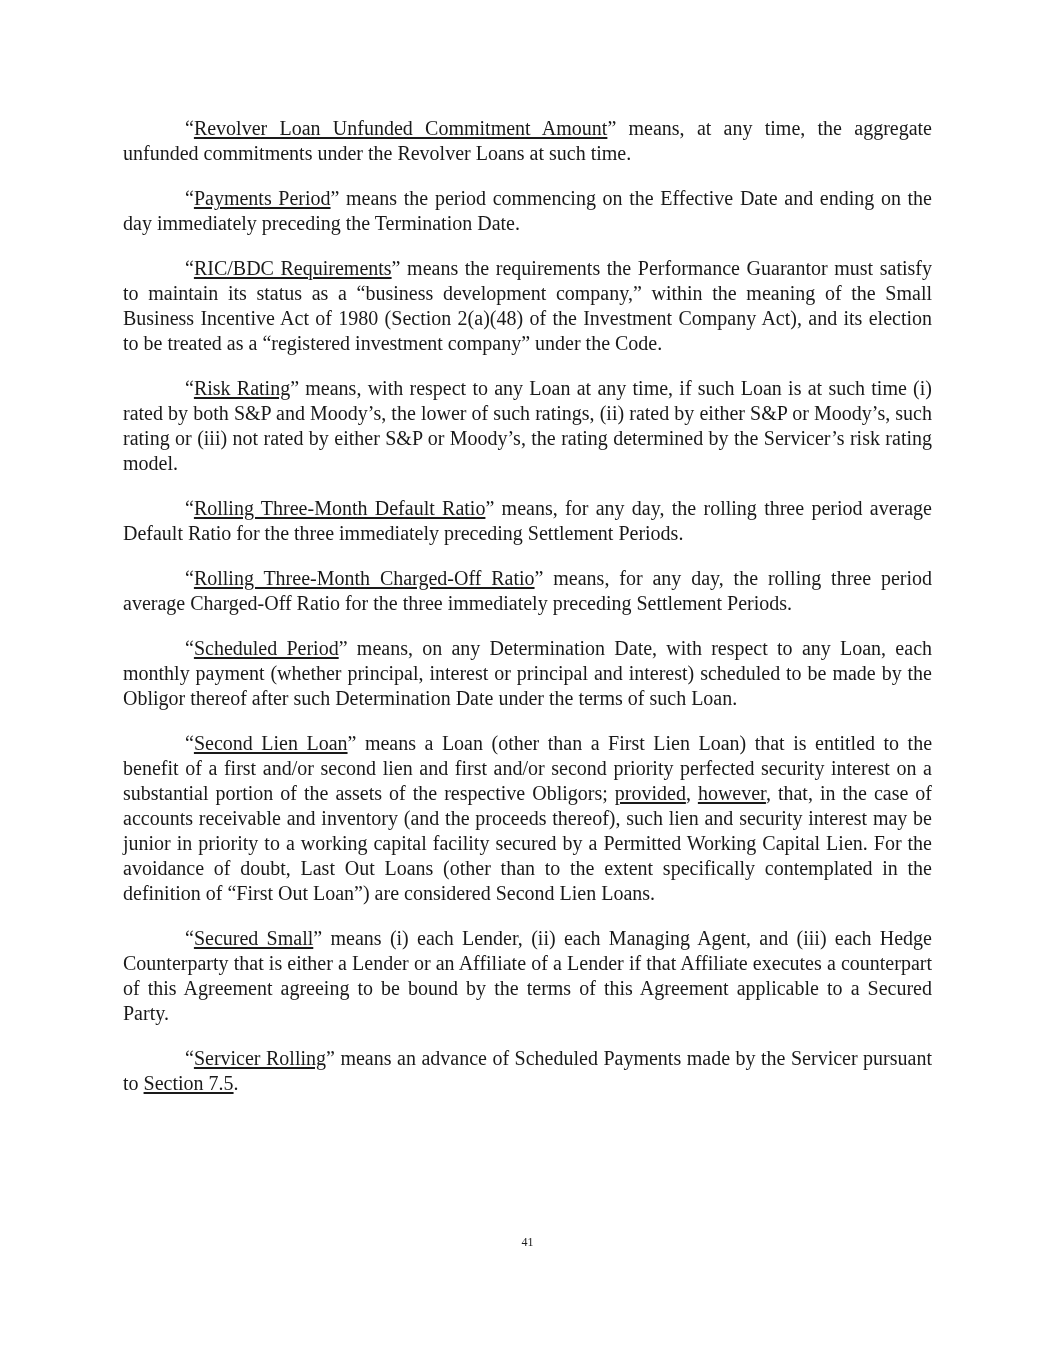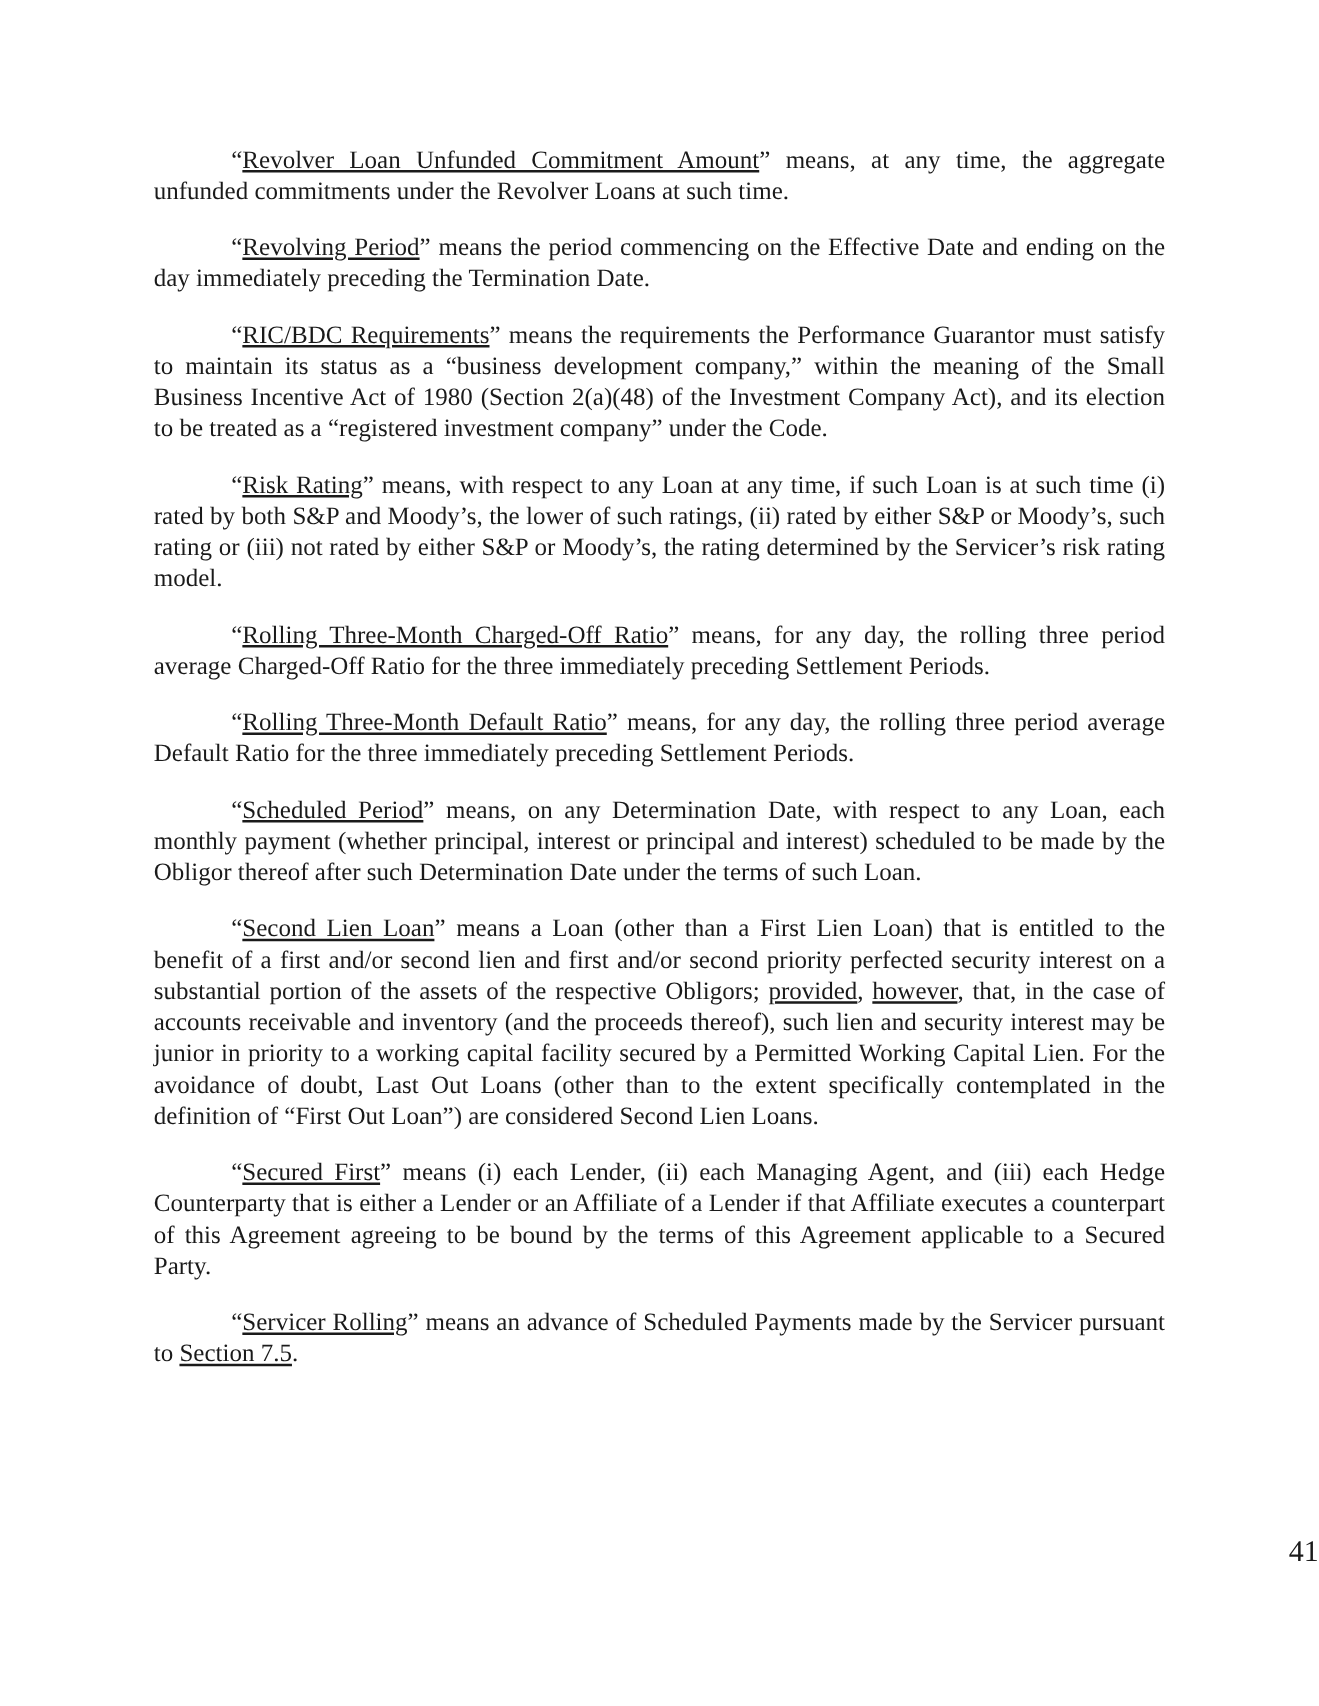--- a/index.html
+++ b/index.html
@@ -31,35 +31,35 @@
   }
   .u {
     text-decoration: underline;
     text-underline-offset: 2px;
   }
   .page-number {
     position: absolute;
     top: 1230px;
     left: 0;
     width: 100%;
-    text-align: right;
-    font-size: 24px;
+    text-align: center;
+    font-size: 12px;
     line-height: 25px;
   }
 </style>
 </head>
 <body>
 
 <div class="page">
   <div class="body-text">
       <p class="para"><span>“</span><span class="u">Revolver Loan Unfunded Commitment Amount</span><span>” means, at any time, the aggregate unfunded commitments under the Revolver Loans at such time.</span></p>
-      <p class="para"><span>“</span><span class="u">Revolving Period</span><span>” means the period commencing on the Effective Date and ending on the day immediately preceding the Termination Date.</span></p>
+      <p class="para"><span>“</span><span class="u">Payments Period</span><span>” means the period commencing on the Effective Date and ending on the day immediately preceding the Termination Date.</span></p>
       <p class="para"><span>“</span><span class="u">RIC/BDC Requirements</span><span>” means the requirements the Performance Guarantor must satisfy to maintain its status as a “business development company,” within the meaning of the Small Business Incentive Act of 1980 (Section 2(a)(48) of the Investment Company Act), and its election to be treated as a “registered investment company” under the Code.</span></p>
       <p class="para"><span>“</span><span class="u">Risk Rating</span><span>” means, with respect to any Loan at any time, if such Loan is at such time (i) rated by both S&amp;P and Moody’s, the lower of such ratings, (ii) rated by either S&amp;P or Moody’s, such rating or (iii) not rated by either S&amp;P or Moody’s, the rating determined by the Servicer’s risk rating model.</span></p>
+      <p class="para"><span>“</span><span class="u">Rolling Three-Month Default Ratio</span><span>” means, for any day, the rolling three period average Default Ratio for the three immediately preceding Settlement Periods.</span></p>
       <p class="para"><span>“</span><span class="u">Rolling Three-Month Charged-Off Ratio</span><span>” means, for any day, the rolling three period average Charged-Off Ratio for the three immediately preceding Settlement Periods.</span></p>
-      <p class="para"><span>“</span><span class="u">Rolling Three-Month Default Ratio</span><span>” means, for any day, the rolling three period average Default Ratio for the three immediately preceding Settlement Periods.</span></p>
       <p class="para"><span>“</span><span class="u">Scheduled Period</span><span>” means, on any Determination Date, with respect to any Loan, each monthly payment (whether principal, interest or principal and interest) scheduled to be made by the Obligor thereof after such Determination Date under the terms of such Loan.</span></p>
       <p class="para"><span>“</span><span class="u">Second Lien Loan</span><span>” means a Loan (other than a First Lien Loan) that is entitled to the benefit of a first and/or second lien and first and/or second priority perfected security interest on a substantial portion of the assets of the respective Obligors; </span><span class="u">provided</span><span>, </span><span class="u">however</span><span>, that, in the case of accounts receivable and inventory (and the proceeds thereof), such lien and security interest may be junior in priority to a working capital facility secured by a Permitted Working Capital Lien. For the avoidance of doubt, Last Out Loans (other than to the extent specifically contemplated in the definition of “First Out Loan”) are considered Second Lien Loans.</span></p>
-      <p class="para"><span>“</span><span class="u">Secured First</span><span>” means (i) each Lender, (ii) each Managing Agent, and (iii) each Hedge Counterparty that is either a Lender or an Affiliate of a Lender if that Affiliate executes a counterpart of this Agreement agreeing to be bound by the terms of this Agreement applicable to a Secured Party.</span></p>
+      <p class="para"><span>“</span><span class="u">Secured Small</span><span>” means (i) each Lender, (ii) each Managing Agent, and (iii) each Hedge Counterparty that is either a Lender or an Affiliate of a Lender if that Affiliate executes a counterpart of this Agreement agreeing to be bound by the terms of this Agreement applicable to a Secured Party.</span></p>
       <p class="para"><span>“</span><span class="u">Servicer Rolling</span><span>” means an advance of Scheduled Payments made by the Servicer pursuant to </span><span class="u">Section 7.5</span><span>.</span></p>
     </div>
   <div class="page-number">41</div>
 </div>
 
 </body></html>

